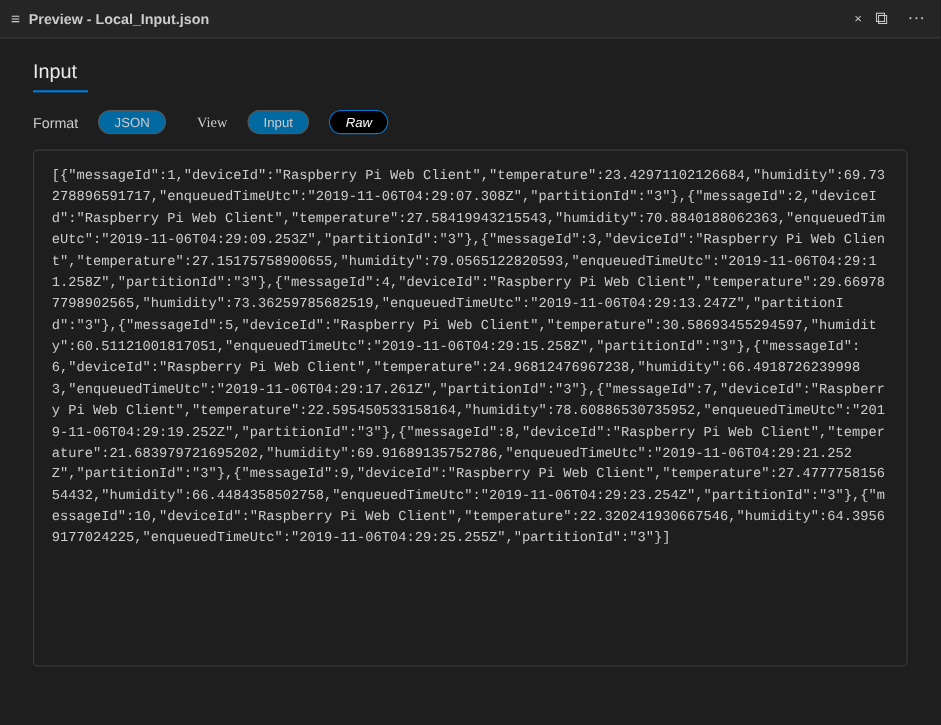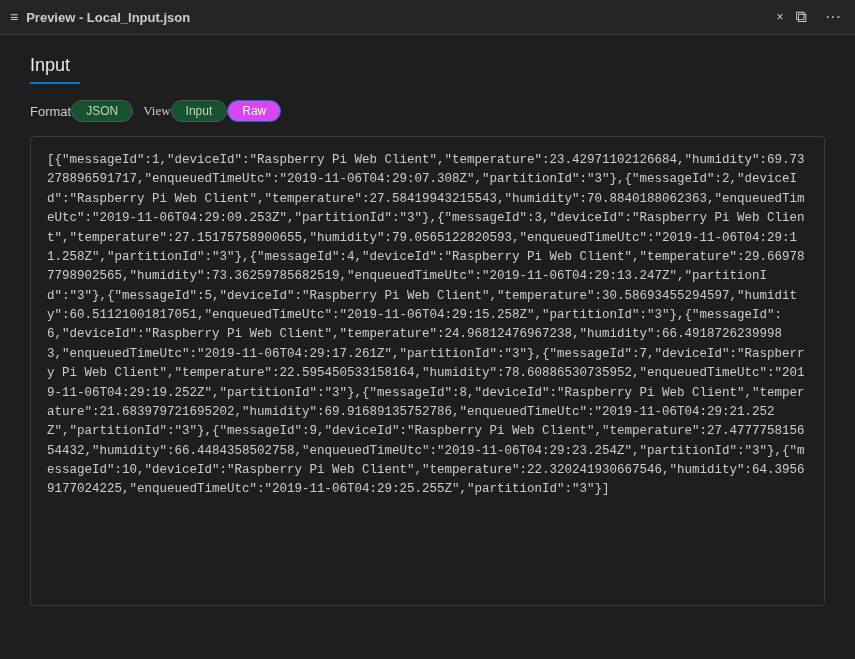--- a/index.html
+++ b/index.html
@@ -77,42 +77,44 @@
       height: 2px;
       width: 50px;
       background: #0078d4;
       margin-bottom: 16px;
     }
 
     
     .toolbar-row {
       display: flex;
       align-items: center;
+      gap: 18px;
       margin-bottom: 14px;
     }
 
     .toolbar-label {
       color: #cccccc;
       font-size: 13px;
     }
 
     .toolbar-pill {
-      background: #14532d;
+      background: #0369a1;
       border: 1px solid #555;
       border-radius: 12px;
       padding: 3px 14px;
       color: #cccccc;
       font-size: 12px;
       cursor: pointer;
     }
 
     .toolbar-pill.active {
-      background: #d946ef;
+      background: #000000;
       border-color: #0078d4;
       color: #ffffff;
+      font-style: italic;
     }
 
     .toolbar-view-label {
       color: #cccccc;
       font-size: 13px;
       margin-left: 10px;
       font-family: Liberation Serif, serif;
     }
 
     

